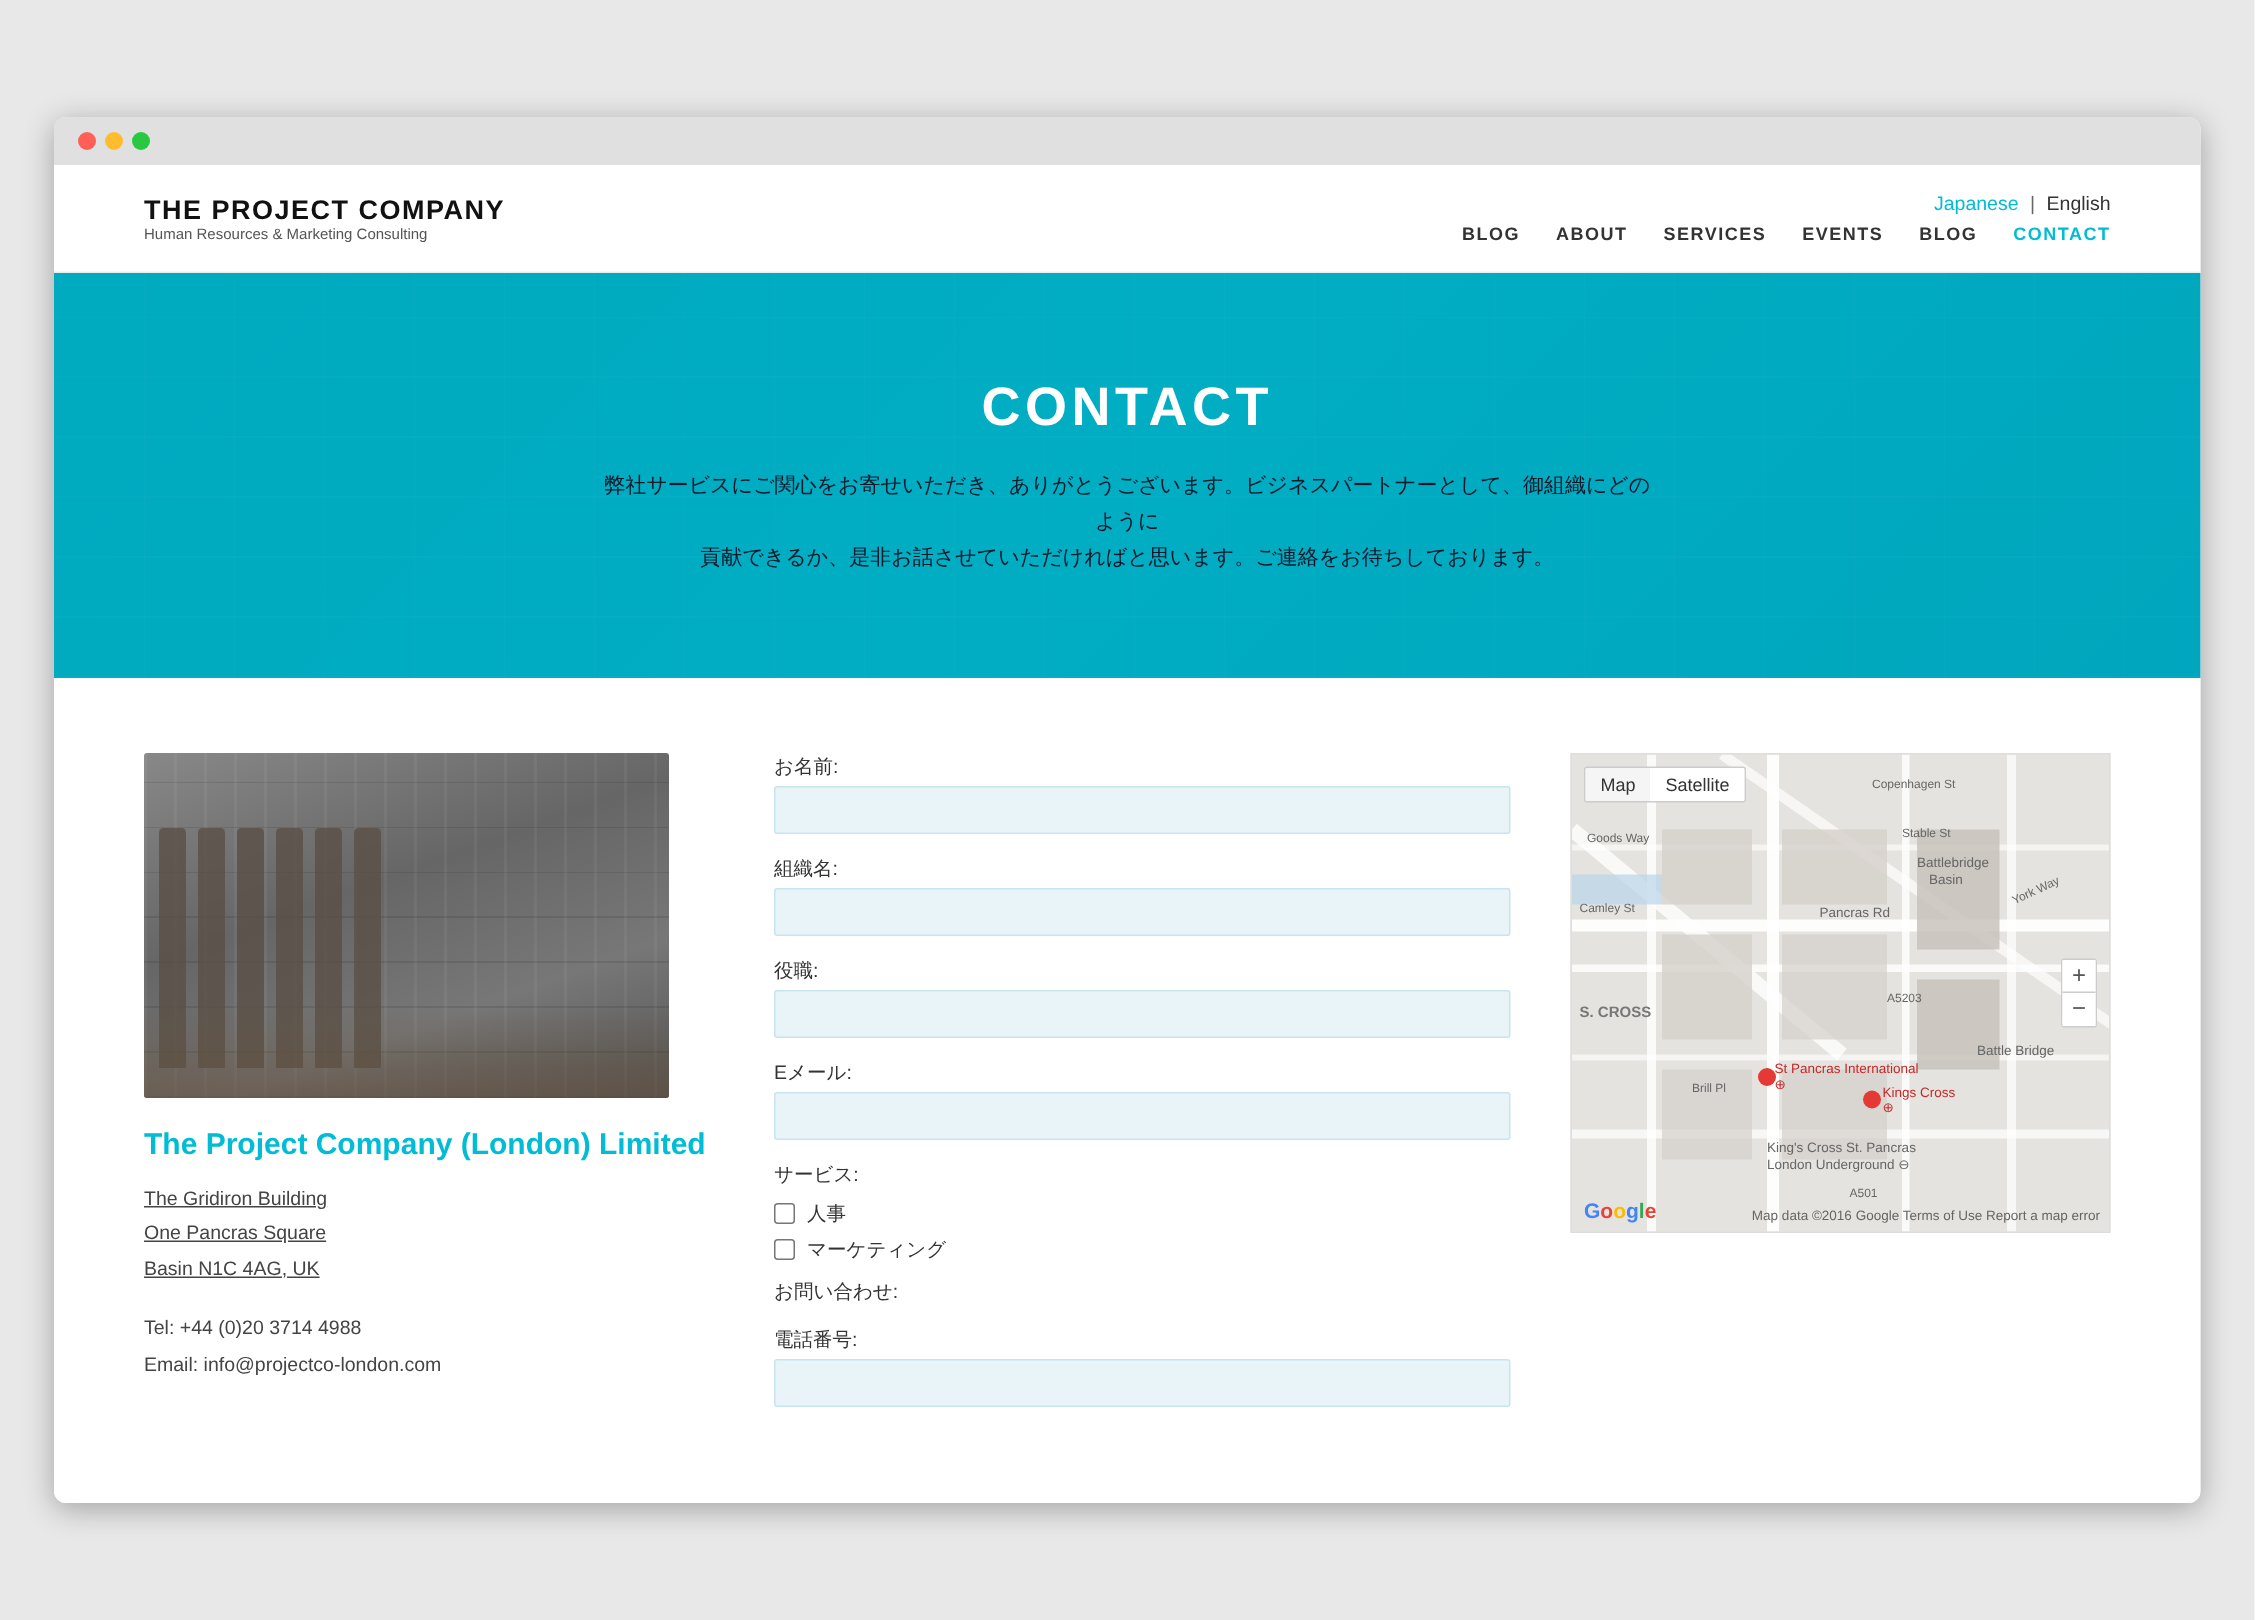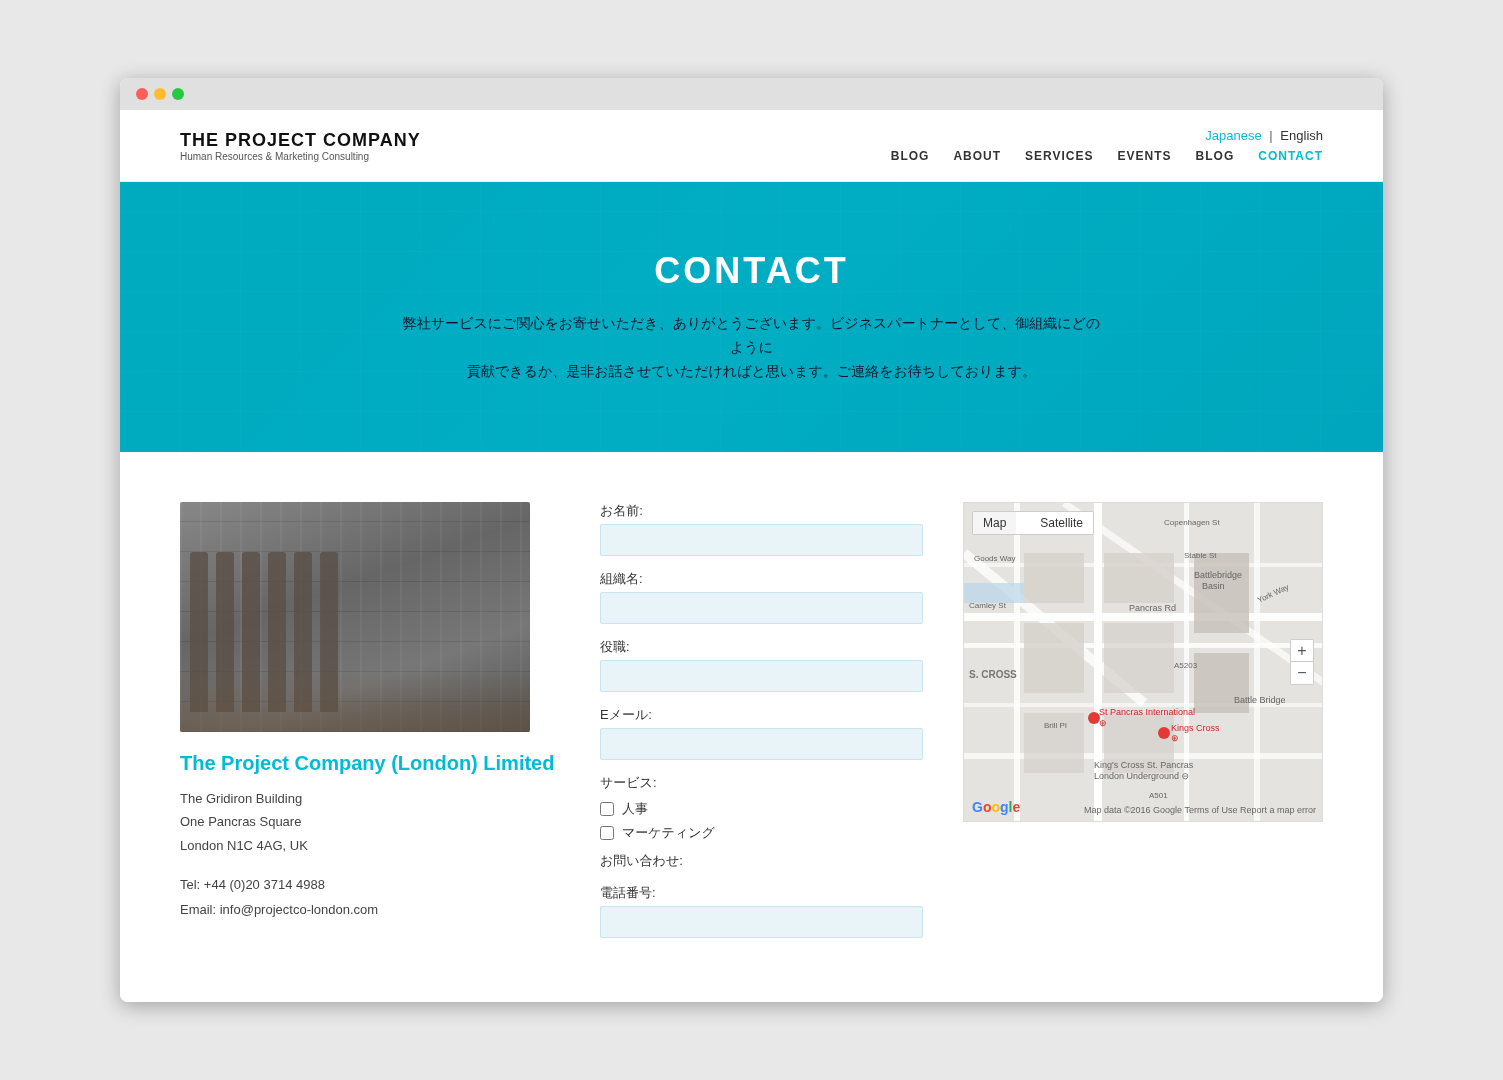--- a/index.html
+++ b/index.html
@@ -1,19 +1,19 @@
 <!DOCTYPE html>
 <html><head>
   <meta charset="utf-8">
   <style>
     * { box-sizing: border-box; margin: 0; padding: 0; }
     body { font-family: Arial, Helvetica, sans-serif; background: #e8e8e8; display: flex; justify-content: center; align-items: center; min-height: 100vh; }
 
     .browser-window {
-      width: 1263px;
+      width: 1431px;
       background: #fff;
       border-radius: 8px;
       box-shadow: 0 4px 20px rgba(0,0,0,0.3);
       overflow: hidden;
     }
 
     .browser-chrome {
       background: #e0e0e0;
       padding: 10px 16px;
       display: flex;
@@ -182,20 +182,21 @@
       color: #00bcd4;
       font-size: 20px;
       font-weight: 700;
       margin-bottom: 12px;
     }
     .address-info {
       font-size: 13px;
       color: #444;
       line-height: 1.8;
       margin-bottom: 16px;
+      text-decoration: underline;
     }
     .contact-info {
       font-size: 13px;
       color: #444;
       line-height: 1.9;
     }
 
     
     .form-col {}
     .form-row {
@@ -253,21 +254,21 @@
       border: 1px solid #ddd;
       position: relative;
       overflow: hidden;
       background: #e5e3df;
     }
     .map-tabs {
       position: absolute;
       top: 8px;
       left: 8px;
       display: flex;
-      gap: 14px;
+      gap: 0;
       z-index: 10;
       background: #fff;
       border: 1px solid #ccc;
       border-radius: 2px;
       overflow: hidden;
     }
     .map-tab {
       padding: 4px 10px;
       font-size: 12px;
       cursor: pointer;
@@ -385,21 +386,21 @@
           <div class="col-sim"></div>
           <div class="col-sim"></div>
           <div class="col-sim"></div>
           <div class="col-sim"></div>
         </div>
       </div>
       <div class="company-name">The Project Company (London) Limited</div>
       <div class="address-info">
         <div>The Gridiron Building</div>
         <div>One Pancras Square</div>
-        <div>London N1C 4AG, UK</div>
+        <div>Basin N1C 4AG, UK</div>
       </div>
       <div class="contact-info">
         <div>Tel: +44 (0)20 3714 4988</div>
         <div>Email: info@projectco-london.com</div>
       </div>
     </div>
 
     <div class="form-col">
       <div class="form-row">
         <label class="form-label">お名前:</label>

